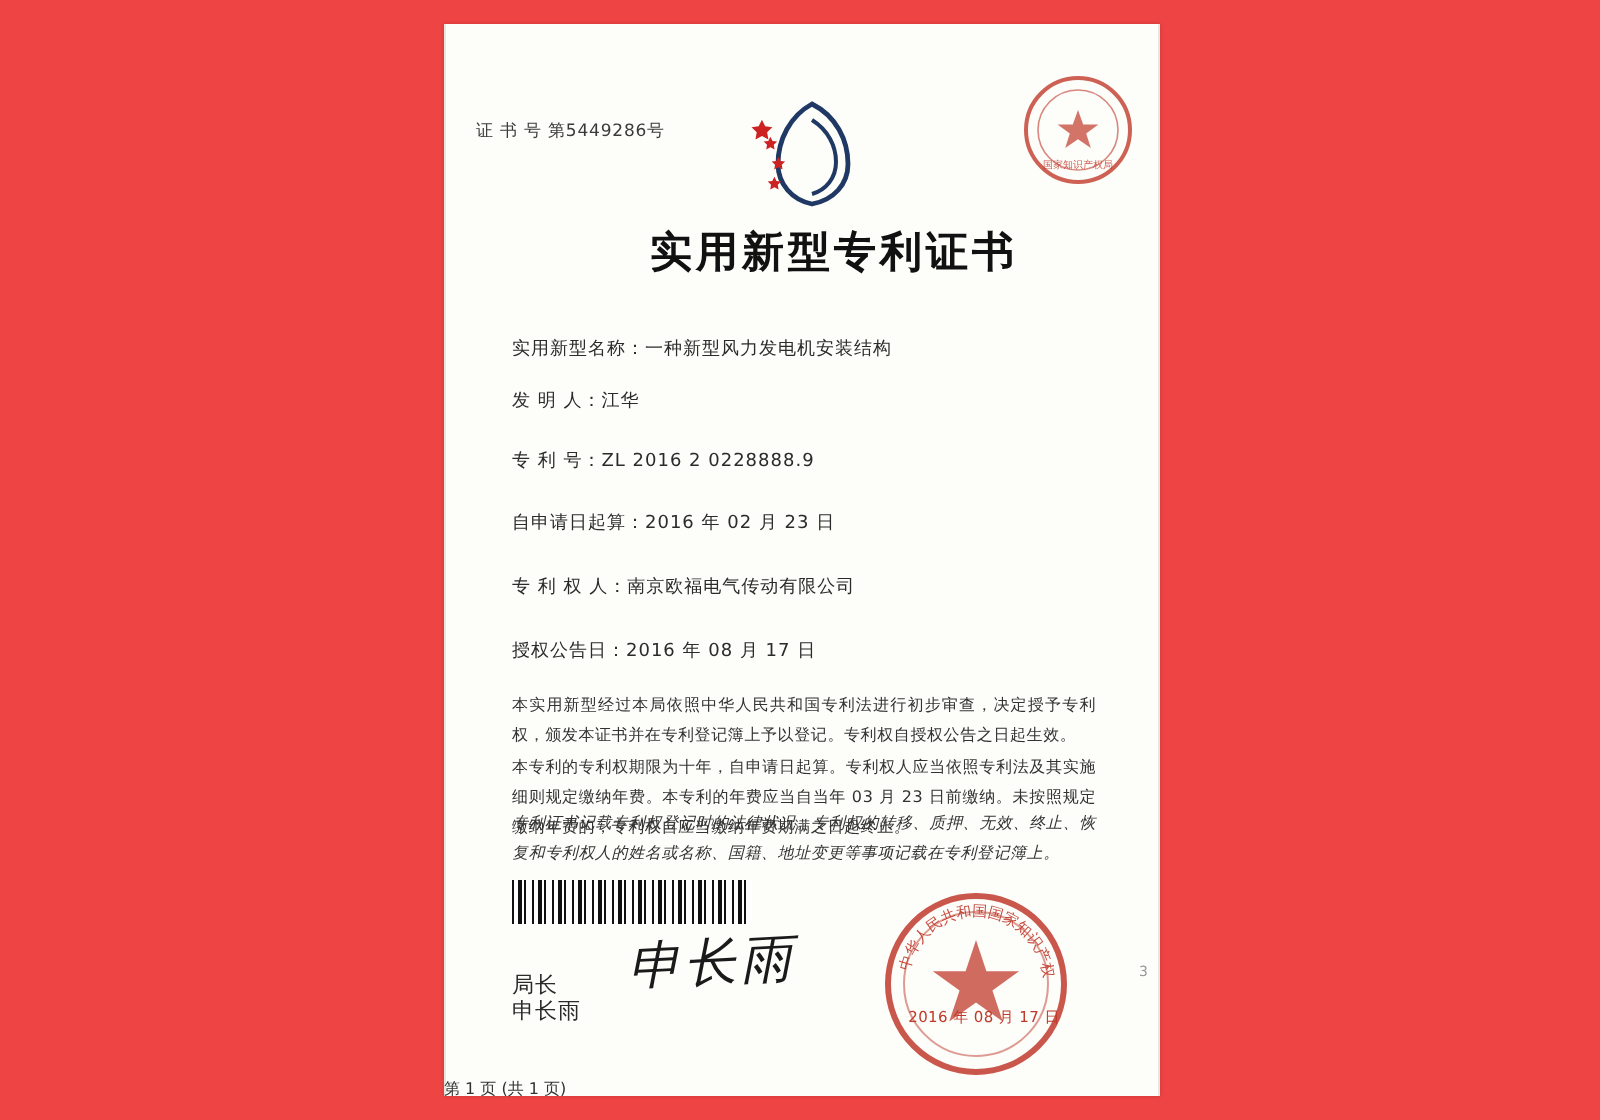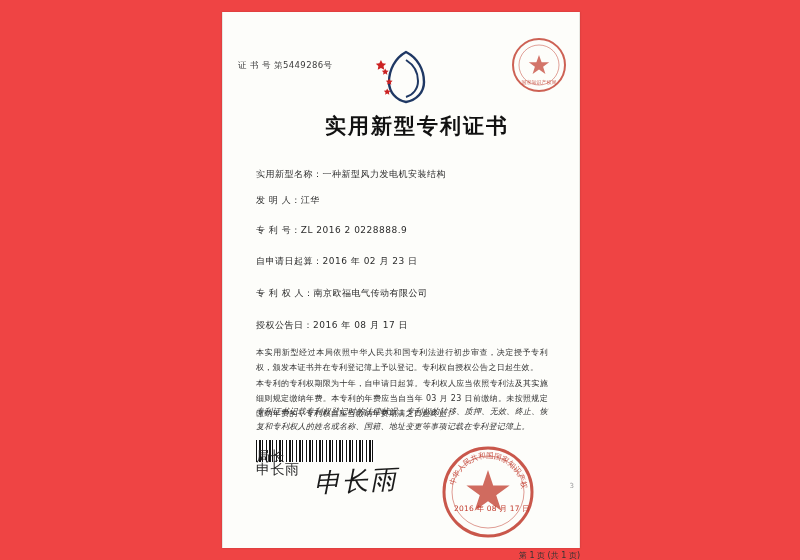--- a/index.html
+++ b/index.html
@@ -115,22 +115,22 @@
     background:
       repeating-linear-gradient(90deg,
         #111 0px, #111 1px, #fff 1px, #fff 3px,
         #111 3px, #111 5px, #fff 5px, #fff 6px,
         #111 6px, #111 7px, #fff 7px, #fff 10px);
   }
   
   .sig-label {
     position: absolute;
     left: 34px;
-    top: 438px;
-    font-size: 14px;
+    top: 474px;
+    font-size: 11px;
     color: #2b2b2b;
     line-height: 13px;
     letter-spacing: 0.5px;
   }
   .sig-script {
     position: absolute;
     left: 92px;
     top: 452px;
     font-size: 26px;
     color: #1a1a1a;
@@ -154,23 +154,23 @@
     width: 96px;
     text-align: center;
     font-size: 7.5px;
     color: #c0392b;
     letter-spacing: 0.2px;
   }
   
   .page-num {
     position: absolute;
     left: 0;
-    top: 538px;
-    width: 358px;
-    text-align: right;
+    top: 527px;
+    width: 358px;
+    text-align: left;
     font-size: 8px;
     color: #333;
   }
   
   .side-mark {
     position: absolute;
     right: 6px;
     top: 470px;
     font-size: 7px;
     color: #9a9a9a;

